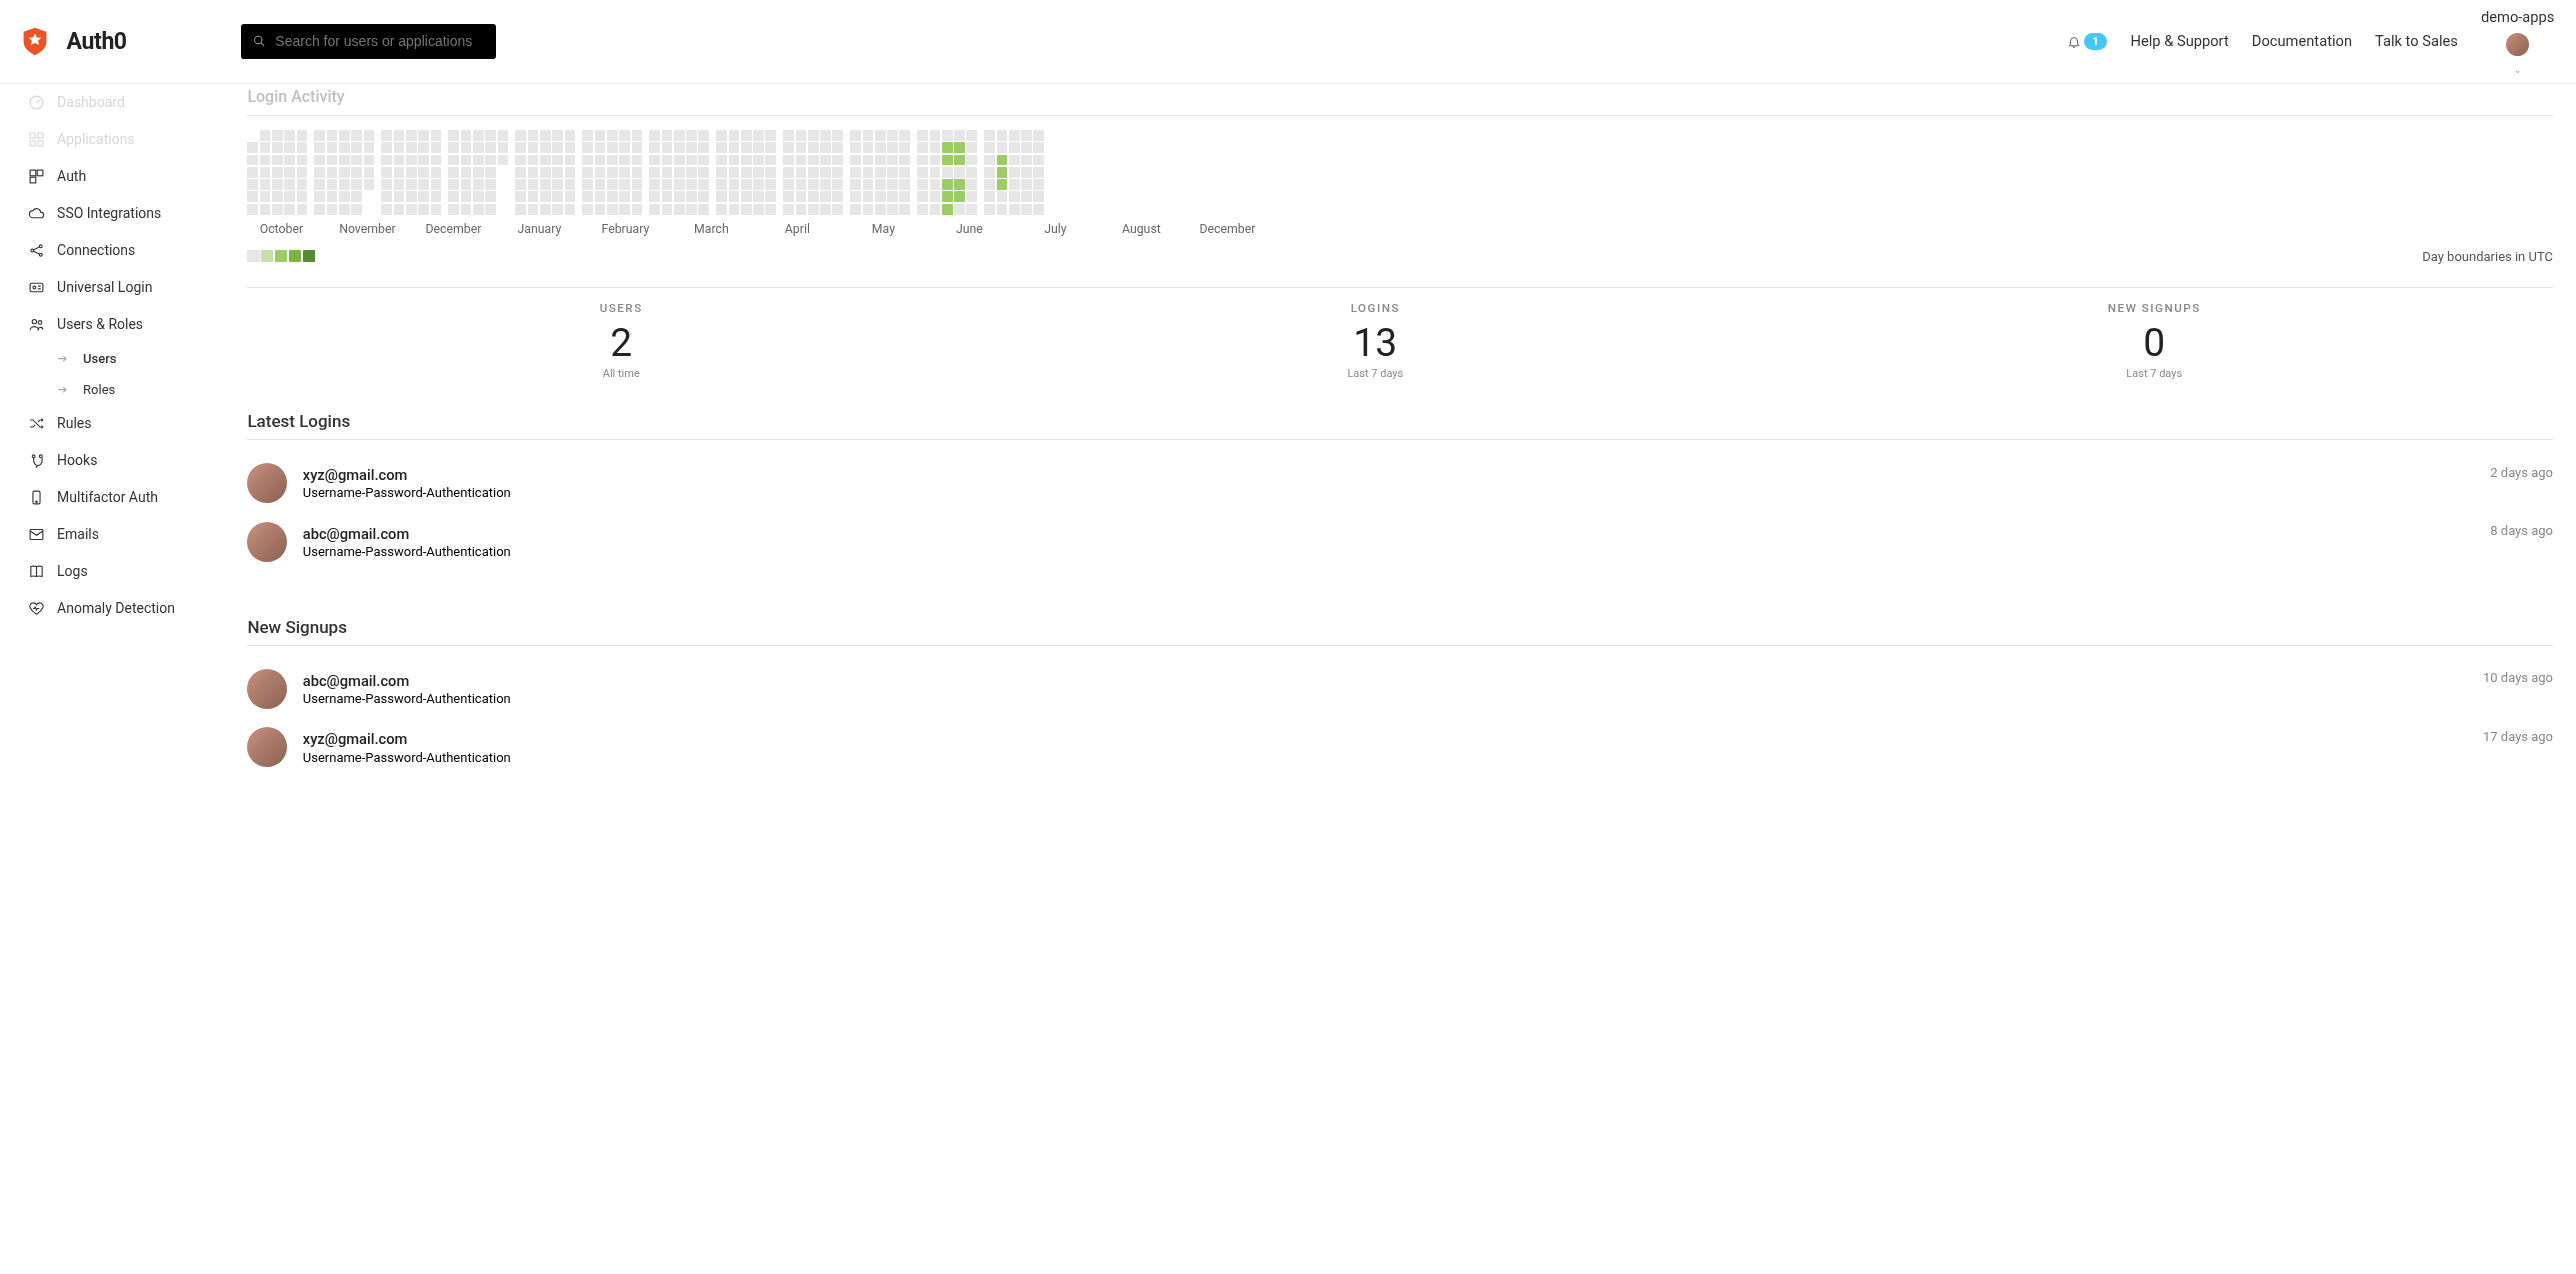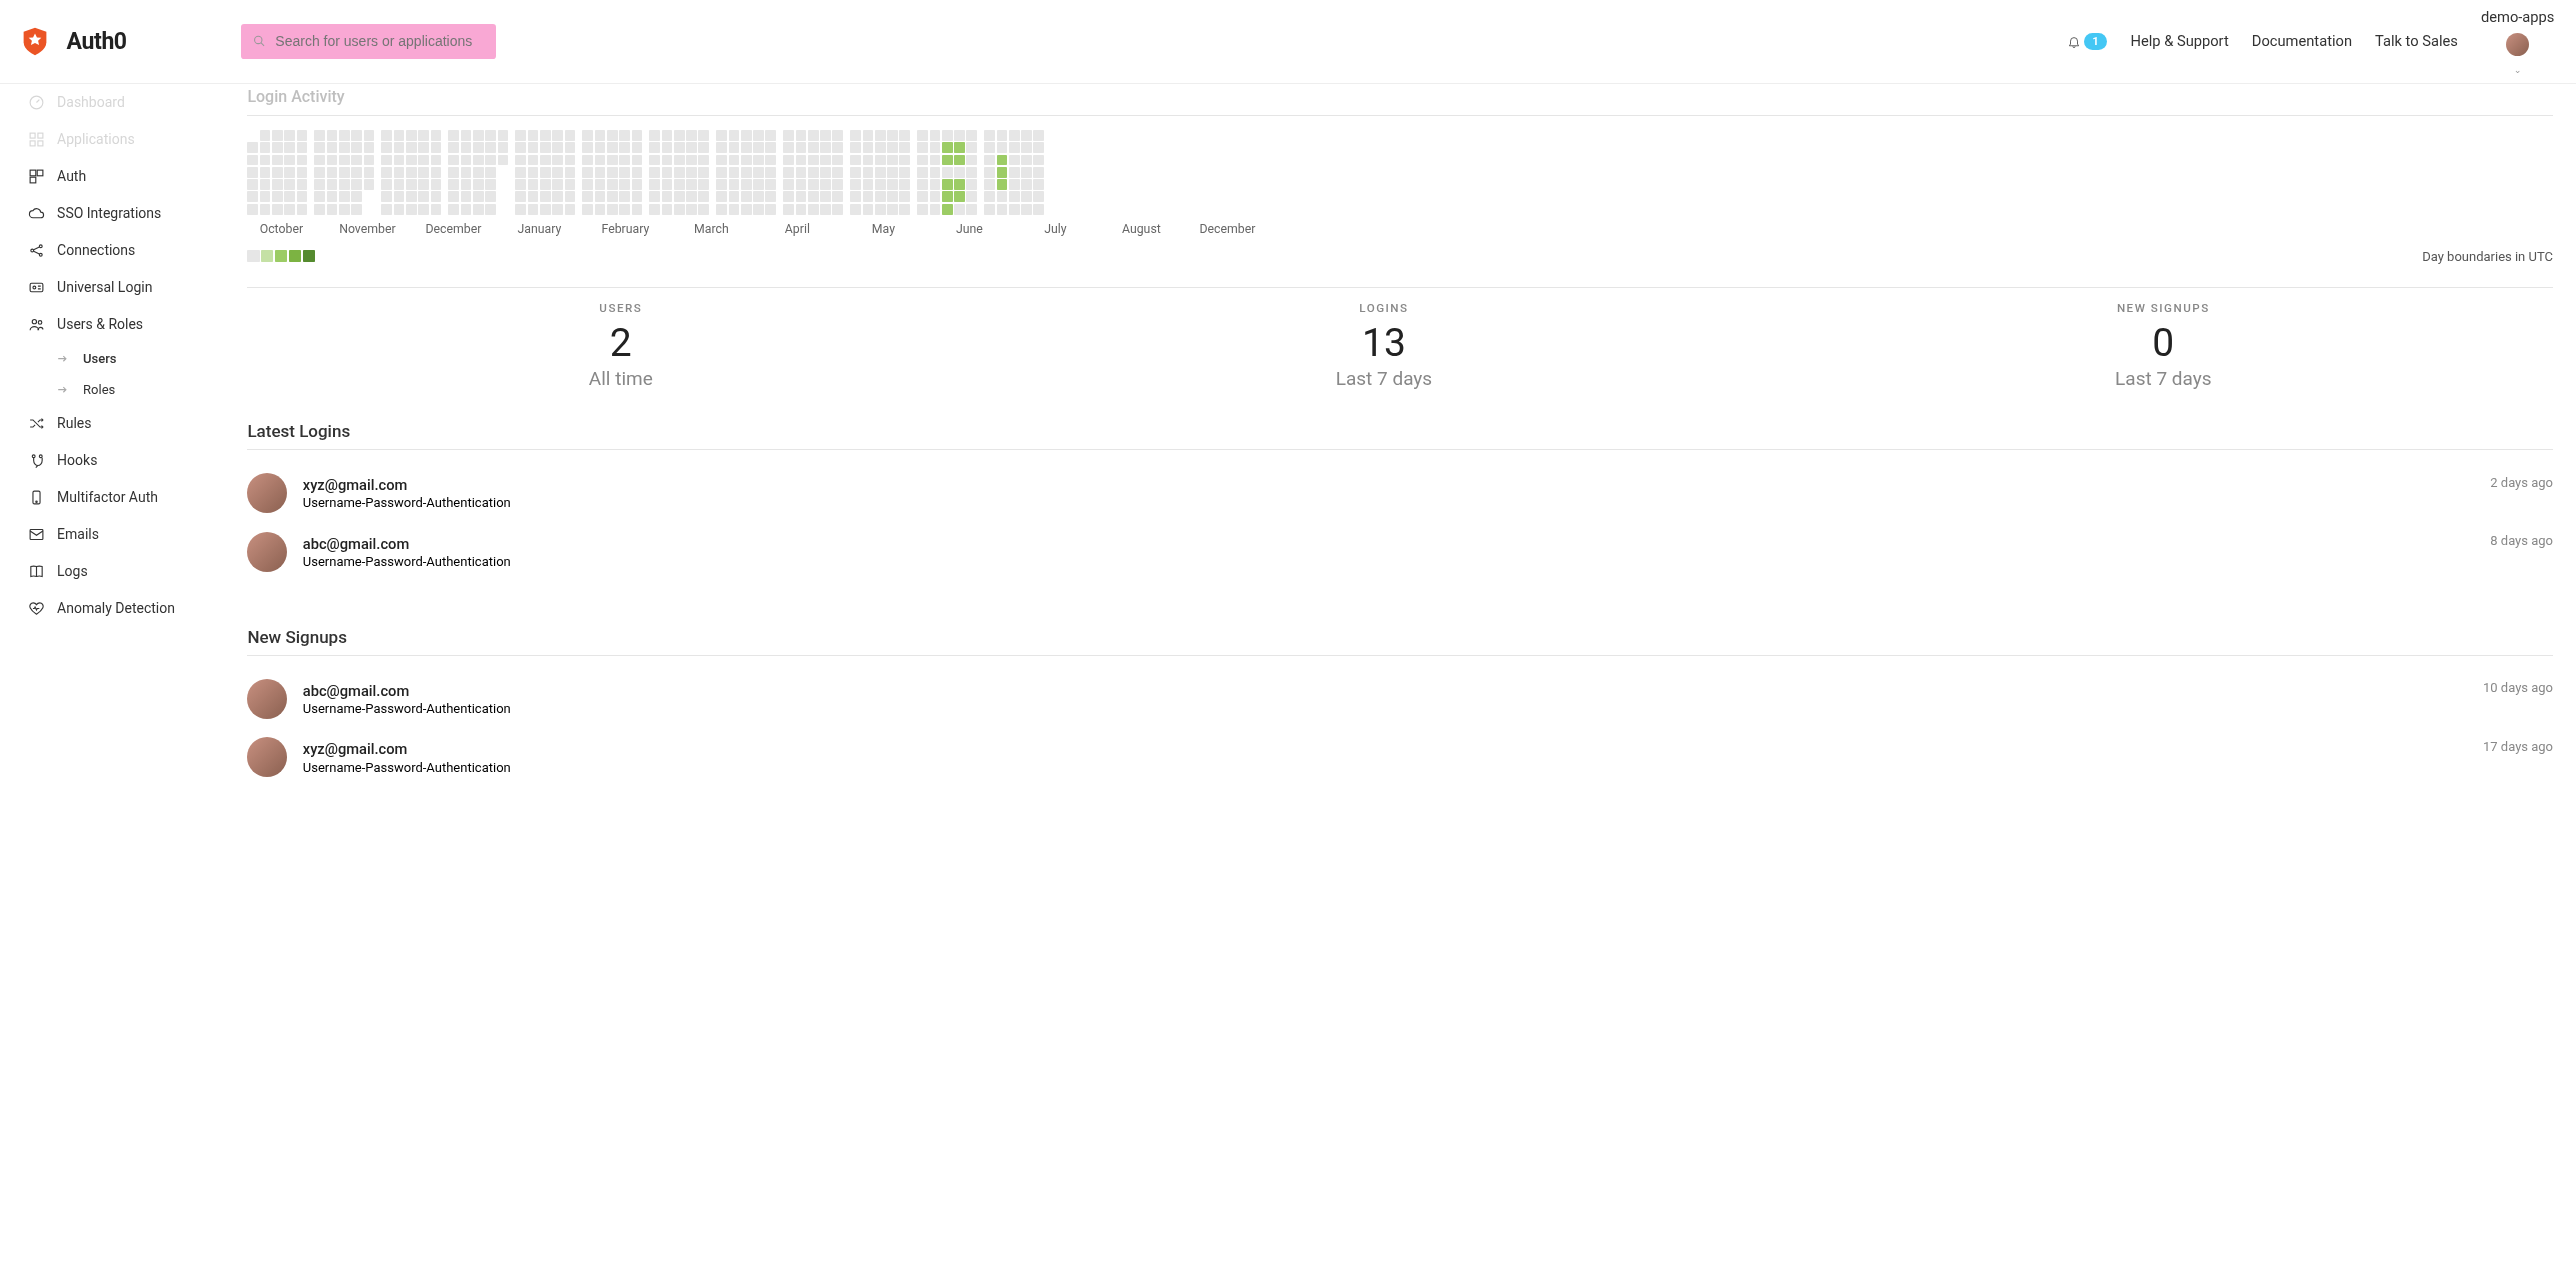--- a/index.html
+++ b/index.html
@@ -16,21 +16,21 @@
   display: flex;
   align-items: center;
   padding: 7.7px 21.6px 7.7px 21.6px;
   border-bottom: 0.8px solid #eee;
   gap: 18.5px;
 }
 .logo { display: flex; align-items: center; gap: 19px; min-width: 201px; }
 .logo-shield { width: 26px; height: 31px; }
 .logo-text { font-weight: 700; font-size: 23px; color: #222; letter-spacing: -0.4px; }
 .search-wrap {
-  background: #f9a8d4;
+  background: #000000;
   border-radius: 3.1px;
   display: flex;
   align-items: center;
   gap: 9.3px;
   padding: 9.3px 12.3px;
   width: 255px;
 }
 .search-wrap input {
   border: none;
   background: transparent;
@@ -110,21 +110,21 @@
 .legend-row { display: flex; justify-content: space-between; align-items: center; margin-top: 12.3px; font-size: 13px; color: #555;}
 .legend-swatches { display: flex; gap: 1.5px; }
 .legend-swatches .cell { width: 12.3px; height: 12.3px; }
 .utc-note { color: #555; }
 
 
 .stats-divider { height: 0.8px; background: #e5e5e5; margin: 23px 0 14px; }
 .stats { display: flex; justify-content: space-around; text-align: center; }
 .stat-label { font-size: 11.6px; letter-spacing: 1.5px; color: #888; font-weight: 500; }
 .stat-value { font-size: 39px; font-weight: 400; margin: 4.6px 0 1.5px; color: #222; }
-.stat-sub { font-size: 19px; color: #888; }
+.stat-sub { font-size: 11px; color: #888; }
 
 
 .lists { display: flex; gap: 46px; margin-top: 31px; flex-direction: column; }
 .list { flex: 1; }
 .list-title { font-size: 17px; font-weight: 500; color: #333; margin-bottom: 7.7px; }
 .list-rule { height: 0.8px; background: #e5e5e5; margin-bottom: 14px; }
 .list-row { display: flex; align-items: center; gap: 15.4px; padding: 9.3px 0; }
 .row-avatar { width: 40px; height: 40px; border-radius: 50%; background: linear-gradient(135deg,#c89080,#8a6050); flex-shrink:0; }
 .row-main { flex: 1; }
 .row-title { font-size: 14.7px; font-weight: 500; color: #222; }

